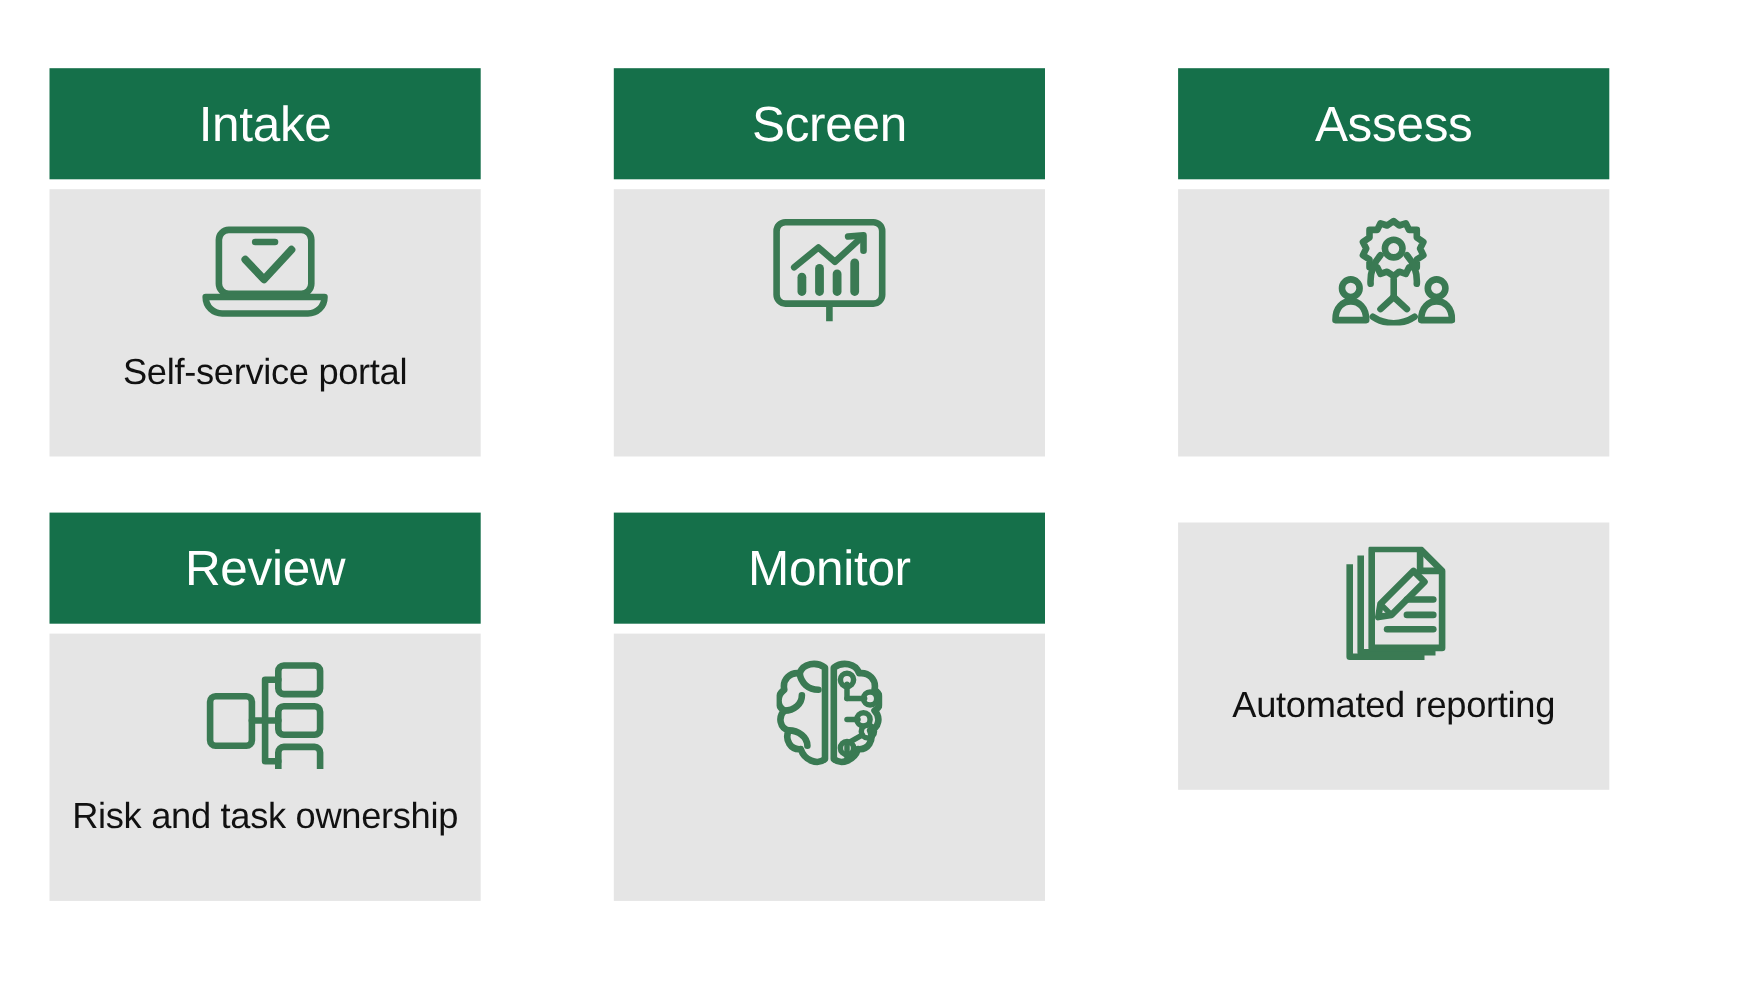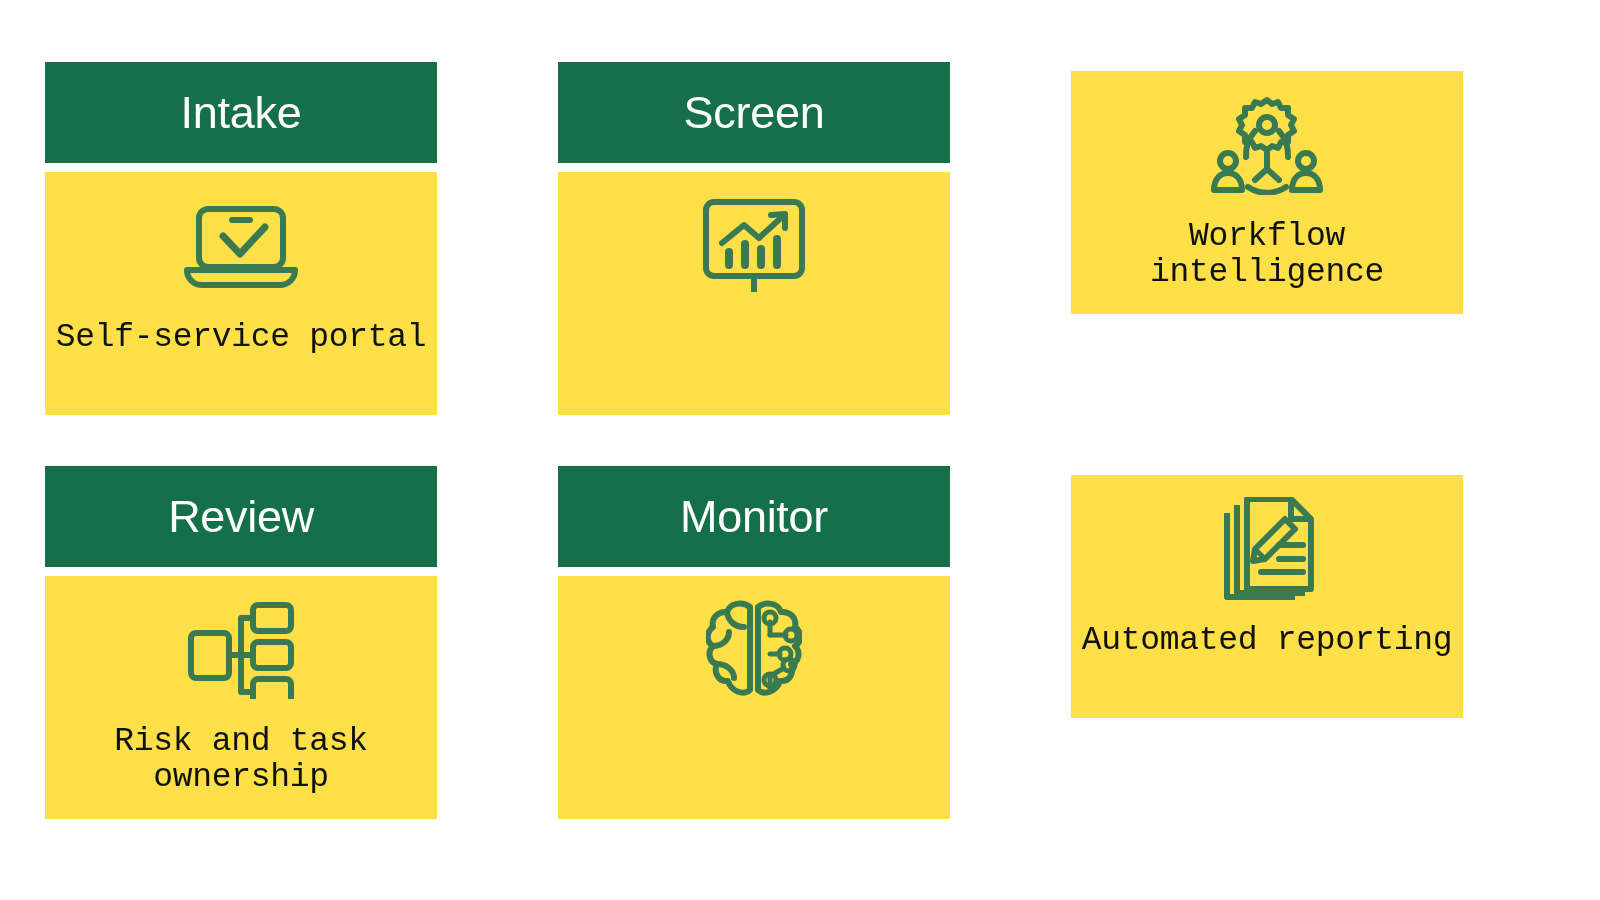--- a/index.html
+++ b/index.html
@@ -43,26 +43,25 @@
   .card-header-title {
     color: #ffffff;
     font-size: 45px;
     font-weight: 400;
     letter-spacing: -0.3px;
     line-height: 1;
   }
   .card-body {
     margin-top: 9px;
     height: 243px;
-    background: #fde047;
+    background: #e5e5e5;
     display: flex;
     flex-direction: column;
     align-items: center;
     flex: none;
-    font-family: Liberation Mono, monospace;
   }
   .card-icon {
     height: 105px;
     margin-top: 21px;
     display: flex;
     align-items: center;
     justify-content: center;
   }
   .card-icon svg {
     display: block;
@@ -114,20 +113,23 @@
             <line x1="62" y1="52" x2="62" y2="68" stroke="#3A7A53" stroke-width="8" stroke-linecap="round"></line>
             <line x1="78" y1="42" x2="78" y2="68" stroke="#3A7A53" stroke-width="8" stroke-linecap="round"></line>
             <polyline points="23,46 45,28 60,41 84,19" stroke="#3A7A53" stroke-width="6" stroke-linecap="round" stroke-linejoin="round" fill="none"></polyline>
             <polyline points="72,18 86,17 86,31" stroke="#3A7A53" stroke-width="6" stroke-linecap="round" stroke-linejoin="round" fill="none"></polyline>
           </svg>
         </div>
       </div>
     </div>
 
     <div class="card">
+      <div class="card-header">
+        <span class="card-header-title">Assess</span>
+      </div>
       <div class="card-body">
         <div class="card-icon">
           <svg width="112" height="100" viewBox="0 0 112 100" fill="none" xmlns="http://www.w3.org/2000/svg">
 
             <path d="M56 5 L61 9 L67 7 L70 13 L77 13 L77 20 L83 24 L80 30 L83 36 L77 40 L77 47 L70 47 L67 53 L61 51 L56 55 L50 51 L44 53 L41 47 L34 47 L34 40 L28 36 L31 30 L28 24 L34 20 L34 13 L41 13 L44 7 L50 9 Z" stroke="#3A7A53" stroke-width="6" stroke-linejoin="round" fill="none"></path>
             <circle cx="56" cy="30" r="8" stroke="#3A7A53" stroke-width="6" fill="none"></circle>
 
             <path d="M35 62 A36 36 0 0 1 44 36" stroke="#3A7A53" stroke-width="6" stroke-linecap="round" fill="none"></path>
             <path d="M68 36 A36 36 0 0 1 77 62" stroke="#3A7A53" stroke-width="6" stroke-linecap="round" fill="none"></path>
             <path d="M37 92 A34 34 0 0 0 75 92" stroke="#3A7A53" stroke-width="6" stroke-linecap="round" fill="none"></path>
@@ -136,21 +138,20 @@
             <line x1="56" y1="74" x2="44" y2="85" stroke="#3A7A53" stroke-width="6" stroke-linecap="round"></line>
             <line x1="56" y1="74" x2="68" y2="85" stroke="#3A7A53" stroke-width="6" stroke-linecap="round"></line>
 
             <circle cx="17" cy="66" r="8" stroke="#3A7A53" stroke-width="6" fill="none"></circle>
             <path d="M3 95 C3 83 10 78 17 78 C24 78 31 83 31 95 Z" stroke="#3A7A53" stroke-width="6" stroke-linejoin="round" fill="none"></path>
 
             <circle cx="95" cy="66" r="8" stroke="#3A7A53" stroke-width="6" fill="none"></circle>
             <path d="M81 95 C81 83 88 78 95 78 C102 78 109 83 109 95 Z" stroke="#3A7A53" stroke-width="6" stroke-linejoin="round" fill="none"></path>
           </svg>
         </div>
-        <div class="card-caption">Workflow intelligence</div>
       </div>
     </div>
 
     <div class="card">
       <div class="card-header">
         <span class="card-header-title">Review</span>
       </div>
       <div class="card-body">
         <div class="card-icon">
           <svg width="108" height="98" viewBox="0 0 108 98" fill="none" xmlns="http://www.w3.org/2000/svg">

